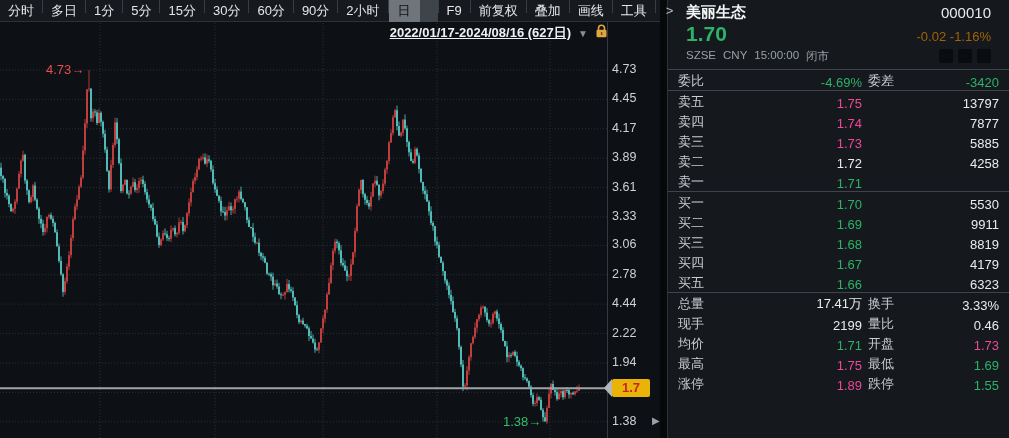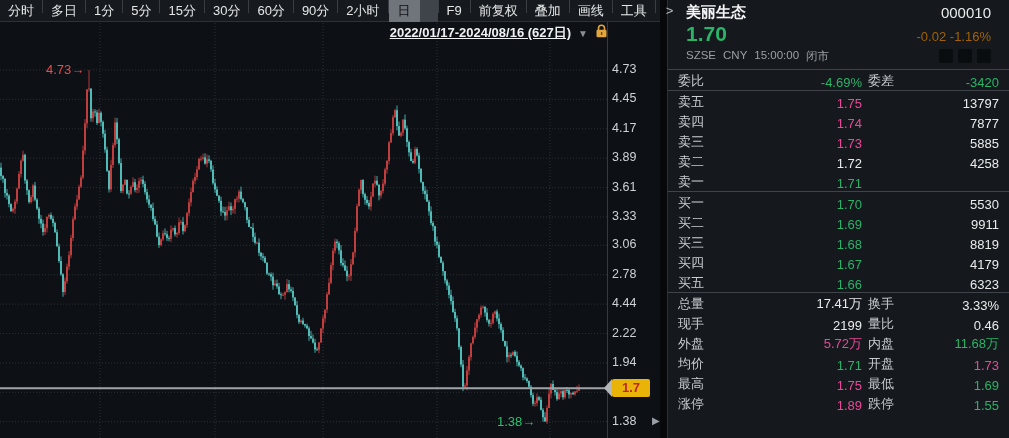--- a/index.html
+++ b/index.html
@@ -21,21 +21,21 @@
   .tb-more { color:#b9bdc2; margin-left:2px; }
 
   #datebar { position:absolute; left:300px; top:24px; width:308px; z-index:3;
     display:flex; align-items:center; justify-content:flex-end; gap:7px; }
   #date-range { color:#f0f1f3; font-size:13px; font-weight:bold; text-decoration:underline; }
   #date-dropdown { color:#8a8f95; font-size:10px; }
   #lock-icon { display:inline-block; }
 
   .annot { position:absolute; z-index:2; font-size:13px; white-space:nowrap; }
   #annot-high { color:#e84b4b; }
-  #annot-low  { color:#2fbf6e; }
+  #annot-low  { color:#2fbf6e;margin-left:6px; }
 
   .ytick { position:absolute; left:612px; width:46px; color:#ced2d6; font-size:12.5px;
     z-index:2; }
 
   #price-tag { position:absolute; left:612px; top:380px; width:38px; height:18px; z-index:4;
     background:#eab308; color:#c2262d; font-weight:bold; font-size:13px; text-align:center;
     line-height:18px; border-radius:2px; }
   #price-tag::before { content:""; position:absolute; left:-8px; top:0; width:0; height:0;
     border-top:9px solid transparent; border-bottom:9px solid transparent;
     border-right:8px solid #b5b8bb; }
@@ -840,26 +840,20 @@
           <span class="s-label2">换手</span>
           <span class="s-v2 c-white">3.33%</span>
         </div>
         <div class="q-row">
           <span class="q-label">现手</span>
           <span class="q-mid c-white">2199</span>
           <span class="s-label2">量比</span>
           <span class="s-v2 c-white">0.46</span>
         </div>
         <div class="q-row">
-          <span class="q-label">外盘</span>
-          <span class="q-mid c-red">5.72万</span>
-          <span class="s-label2">内盘</span>
-          <span class="s-v2 c-green">11.68万</span>
-        </div>
-        <div class="q-row">
           <span class="q-label">均价</span>
           <span class="q-mid c-green">1.71</span>
           <span class="s-label2">开盘</span>
           <span class="s-v2 c-red">1.73</span>
         </div>
         <div class="q-row">
           <span class="q-label">最高</span>
           <span class="q-mid c-red">1.75</span>
           <span class="s-label2">最低</span>
           <span class="s-v2 c-green">1.69</span>

